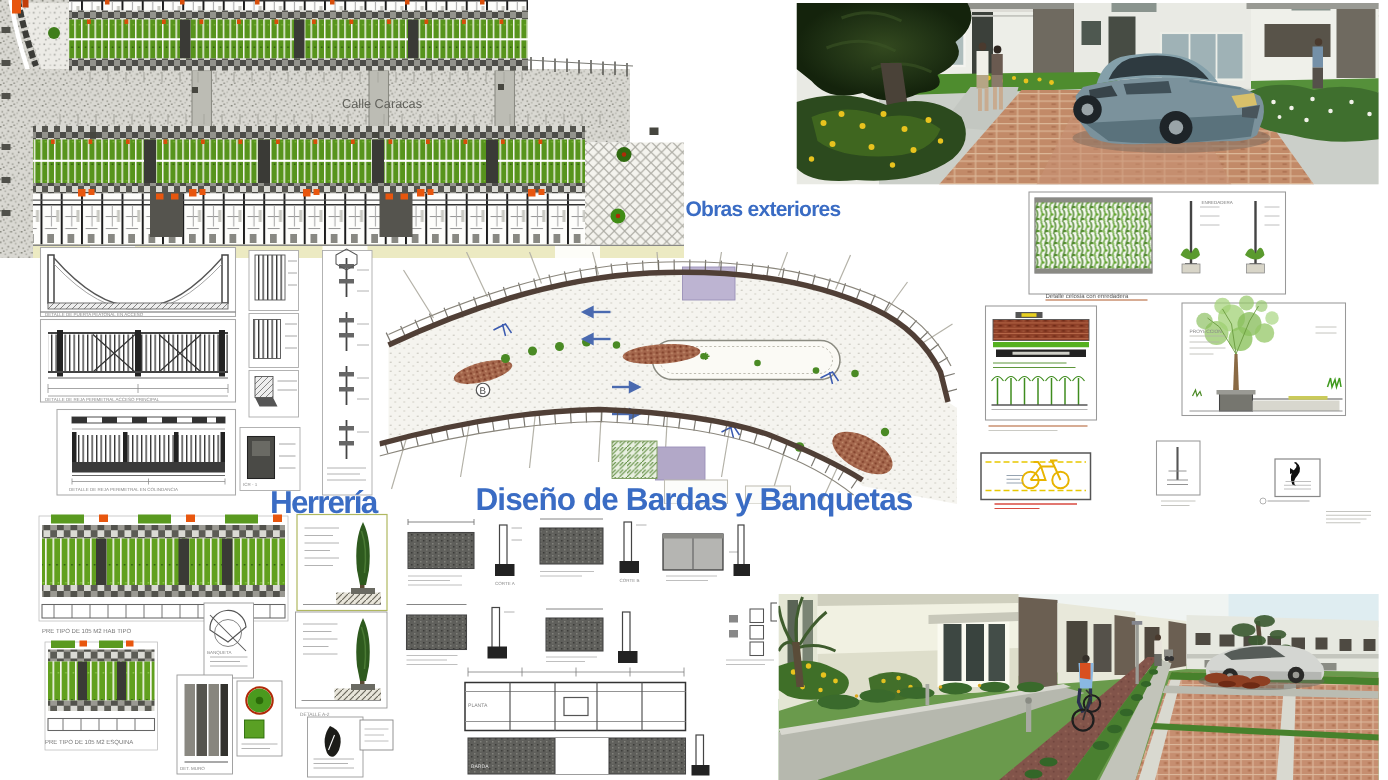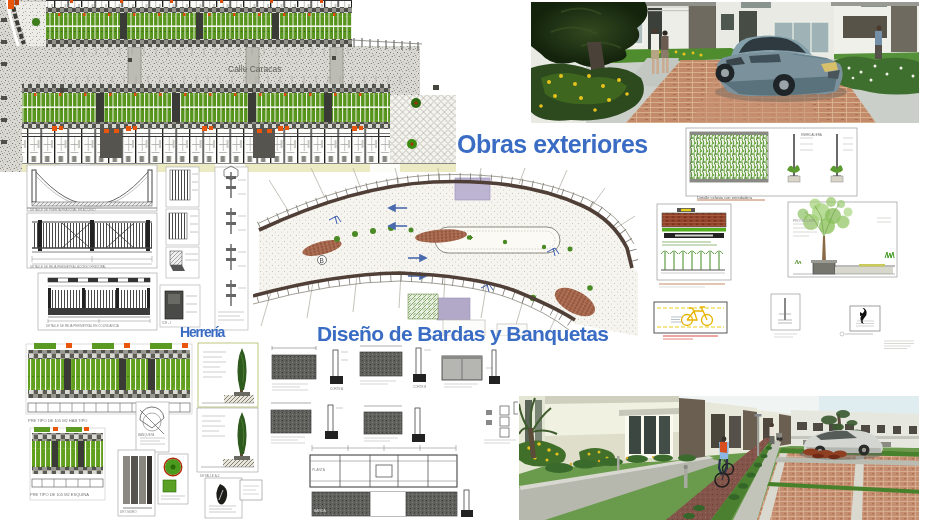--- a/index.html
+++ b/index.html
@@ -437,21 +437,21 @@
 <circle cx="253" cy="83" r="11" fill="#1e2428"></circle>
       <circle cx="253" cy="83" r="4.8" fill="#9aa4a8"></circle>
 
 <path d="M290 62 L305 60 L307 68 L294 70 Z" fill="#d8c06a"></path>
 
 <path d="M297 70 L309 68 L307 77 L297 76 Z" fill="#49555b"></path>
 
 <path d="M262 52 L296 57" stroke="#63808c" stroke-width="1.2"></path>
 </svg>
 
-<div class="lbl" style="left:457px;top:132px;font-size:25px;letter-spacing:-0.5px;line-height:1;">Obras exteriores</div>
+<div class="lbl" style="left:457px;top:132px;font-size:14px;letter-spacing:-0.5px;line-height:1;">Obras exteriores</div>
 
 <svg id="rightcad" class="abs" style="left:645px;top:124px" width="270" height="226" viewBox="0 0 270 226">
 <defs>
 <pattern id="vine" width="6" height="8" patternUnits="userSpaceOnUse">
 <rect width="6" height="8" fill="#f2f6ec"></rect>
 <path d="M1 0 Q2.5 2 1 5 Q0.5 6.5 1.5 8" stroke="#55982a" stroke-width="0.9" fill="none"></path>
 <path d="M4 0 Q5.5 3 4 5.5 L3.5 8" stroke="#3d7a1c" stroke-width="0.9" fill="none"></path>
 <circle cx="2.5" cy="3" r="0.9" fill="#68aa34"></circle>
 <circle cx="5" cy="6" r="0.9" fill="#47851f"></circle>
 <circle cx="1" cy="6.5" r="0.7" fill="#7ab848"></circle>
@@ -871,21 +871,21 @@
 
 <path d="M6 62 Q100 18 180 14 Q270 10 330 38 Q360 52 374 80 L379 100" fill="none" stroke="#503f36" stroke-width="3.6"></path>
 <path d="M6 55 Q100 11 180 7 Q270 3 334 31 Q366 46 381 76" fill="none" stroke="#8a867c" stroke-width="0.8"></path>
 
 <path d="M4 130 Q80 110 147 109 Q219 112 258 126 Q298 140 320 156" fill="none" stroke="#5a564e" stroke-width="9" stroke-dasharray="0.8,9.6" opacity="0.8"></path>
 
 <path d="M0 128 Q80 106 147 105 Q220 108 260 122 Q300 138 322 152" fill="none" stroke="#503f36" stroke-width="3.6"></path>
 <path d="M0 136 Q80 114 147 113 Q218 116 256 130 Q294 144 316 162" fill="none" stroke="#8a867c" stroke-width="0.8"></path>
 </svg>
 
-<div class="lbl" style="left:180px;top:325px;font-size:14px;letter-spacing:-1.2px;line-height:1;">Herrería</div>
+<div class="lbl" style="left:180px;top:325px;font-size:21px;letter-spacing:-1.2px;line-height:1;">Herrería</div>
 
 <div class="lbl" style="left:317px;top:323px;font-size:21px;letter-spacing:-0.6px;line-height:1;">Diseño de Bardas y Banquetas</div>
 
 
 <svg id="bottomleft" class="abs" style="left:20px;top:340px" width="245" height="180" viewBox="0 0 245 180">
 <defs>
 <pattern id="grn2" width="5" height="30" patternUnits="userSpaceOnUse">
 <rect width="5" height="30" fill="#61a01e"></rect>
 <rect x="0" y="0" width="1.1" height="30" fill="#f6f6f0"></rect>
 <rect x="2.5" y="6" width="1" height="1" fill="#2e5a10"></rect>

